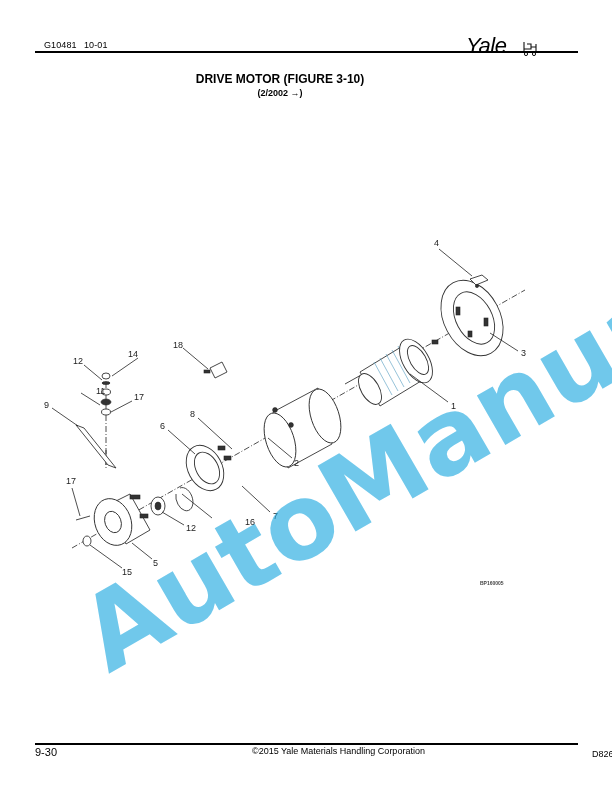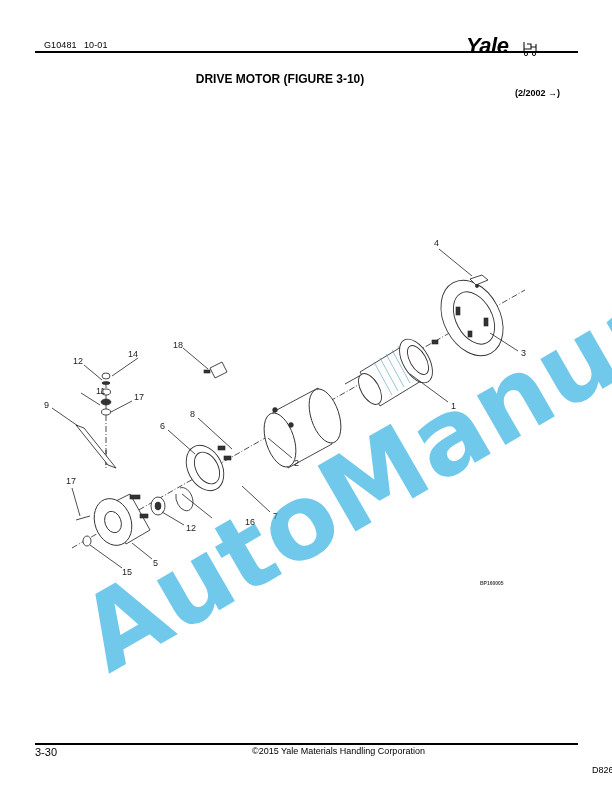--- a/index.html
+++ b/index.html
@@ -2,21 +2,21 @@
 <html><head>
 <meta charset="utf-8">
 <style>
   html, body { margin: 0; padding: 0; background: #ffffff; }
   body { width: 612px; height: 792px; position: relative; overflow: hidden;
          font-family: "Liberation Sans", sans-serif; color: #000; }
   .abs { position: absolute; }
   .hdr-text { font-size: 9px; letter-spacing: 0.1px; }
   .rule { position: absolute; left: 35px; width: 543px; height: 2px; background: #000; }
   .title { left: 0; width: 560px; text-align: center; font-weight: bold; }
-  .logo { font-family: "Liberation Sans", sans-serif; font-weight: bold; font-style: italic;
+  .logo { font-family: "Liberation Sans", sans-serif; font-weight: normal; font-style: italic;
           font-size: 22px; letter-spacing: -0.5px; }
   .callout { font-size: 9px; color: #222; }
   .watermark { font-family: "DejaVu Sans", sans-serif; font-weight: bold; font-size: 104px;
                color: #1aa7e0; opacity: 0.62; transform-origin: 0 0; white-space: nowrap;
                pointer-events: none; }
   .footer-text { font-size: 9px; margin-left: 42px; }
   svg .ln { stroke: #222; stroke-width: 0.8; fill: none; }
   svg .ctr { stroke: #222; stroke-width: 0.8; fill: none; stroke-dasharray: 6 2 1 2; }
   svg .part { stroke: #333; stroke-width: 0.9; fill: #fff; }
   svg .dark { fill: #333; stroke: #222; stroke-width: 0.6; }
@@ -28,21 +28,21 @@
 <div class="abs hdr-text" style="left:84px; top:40px;">10-01</div>
 <div class="abs logo" style="left:466px; top:33px;">Yale</div>
 <svg class="abs" style="left:522px; top:39px;" width="18" height="18">
   <path d="M2 3 L2 14 M2 10 L9 10 L9 5 L5 5 M9 8 L14 8 L14 14 M14 5 L14 14" stroke="#111" stroke-width="1.1" fill="none"></path>
   <circle cx="4" cy="15" r="1.6" fill="none" stroke="#111" stroke-width="1"></circle>
   <circle cx="12" cy="15" r="1.6" fill="none" stroke="#111" stroke-width="1"></circle>
 </svg>
 <div class="rule" style="top:51px;"></div>
 
 <div class="abs title" style="top:72px; font-size:12px;">DRIVE MOTOR (FIGURE 3-10)</div>
-<div class="abs title" style="top:88px; font-size:9px;text-align:right;">(2/2002 →)</div>
+<div class="abs title" style="top:88px; font-size:9px;">(2/2002 →)</div>
 
 <svg class="abs" style="left:0; top:0;" width="612" height="792">
 
   <line class="ctr" x1="72" y1="548" x2="525" y2="290"></line>
   <line class="ctr" x1="106" y1="382" x2="106" y2="470"></line>
 
   <g>
     <ellipse class="part" cx="472" cy="318" rx="28" ry="40" transform="rotate(-28 472 318)"></ellipse>
     <ellipse class="part" cx="474" cy="318" rx="18" ry="28" transform="rotate(-28 474 318)"></ellipse>
     <rect class="dark" x="456" y="307" width="4" height="8"></rect>
@@ -160,15 +160,15 @@
 <div class="abs callout" style="left:122px; top:567px;">15</div>
 <div class="abs callout" style="left:213px; top:517px;margin-left:32px;">16</div>
 <div class="abs callout" style="left:66px; top:476px;">17</div>
 <div class="abs callout" style="left:173px; top:340px;">18</div>
 
 <div class="abs" style="left:480px; top:580px; font-size:5px; font-weight:bold; color:#444;">BP160005</div>
 
 <div class="abs watermark" style="left:60px; top:590px; transform: rotate(-30deg);">AutoManual</div>
 
 <div class="rule" style="top:743px;"></div>
-<div class="abs" style="left:35px; top:746px; font-size:11px;">3-30</div>
+<div class="abs" style="left:35px; top:746px; font-size:11px;">9-30</div>
 <div class="abs footer-text" style="left:210px; top:746px;">©2015 Yale Materials Handling Corporation</div>
-<div class="abs footer-text" style="left:550px; top:765px;">D826</div>
+<div class="abs footer-text" style="left:550px; top:749px;">D826</div>
 
 </body></html>

